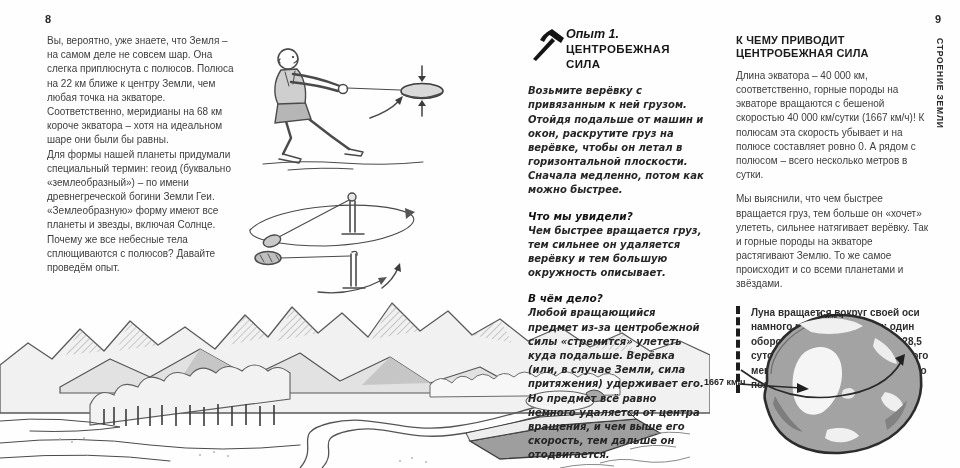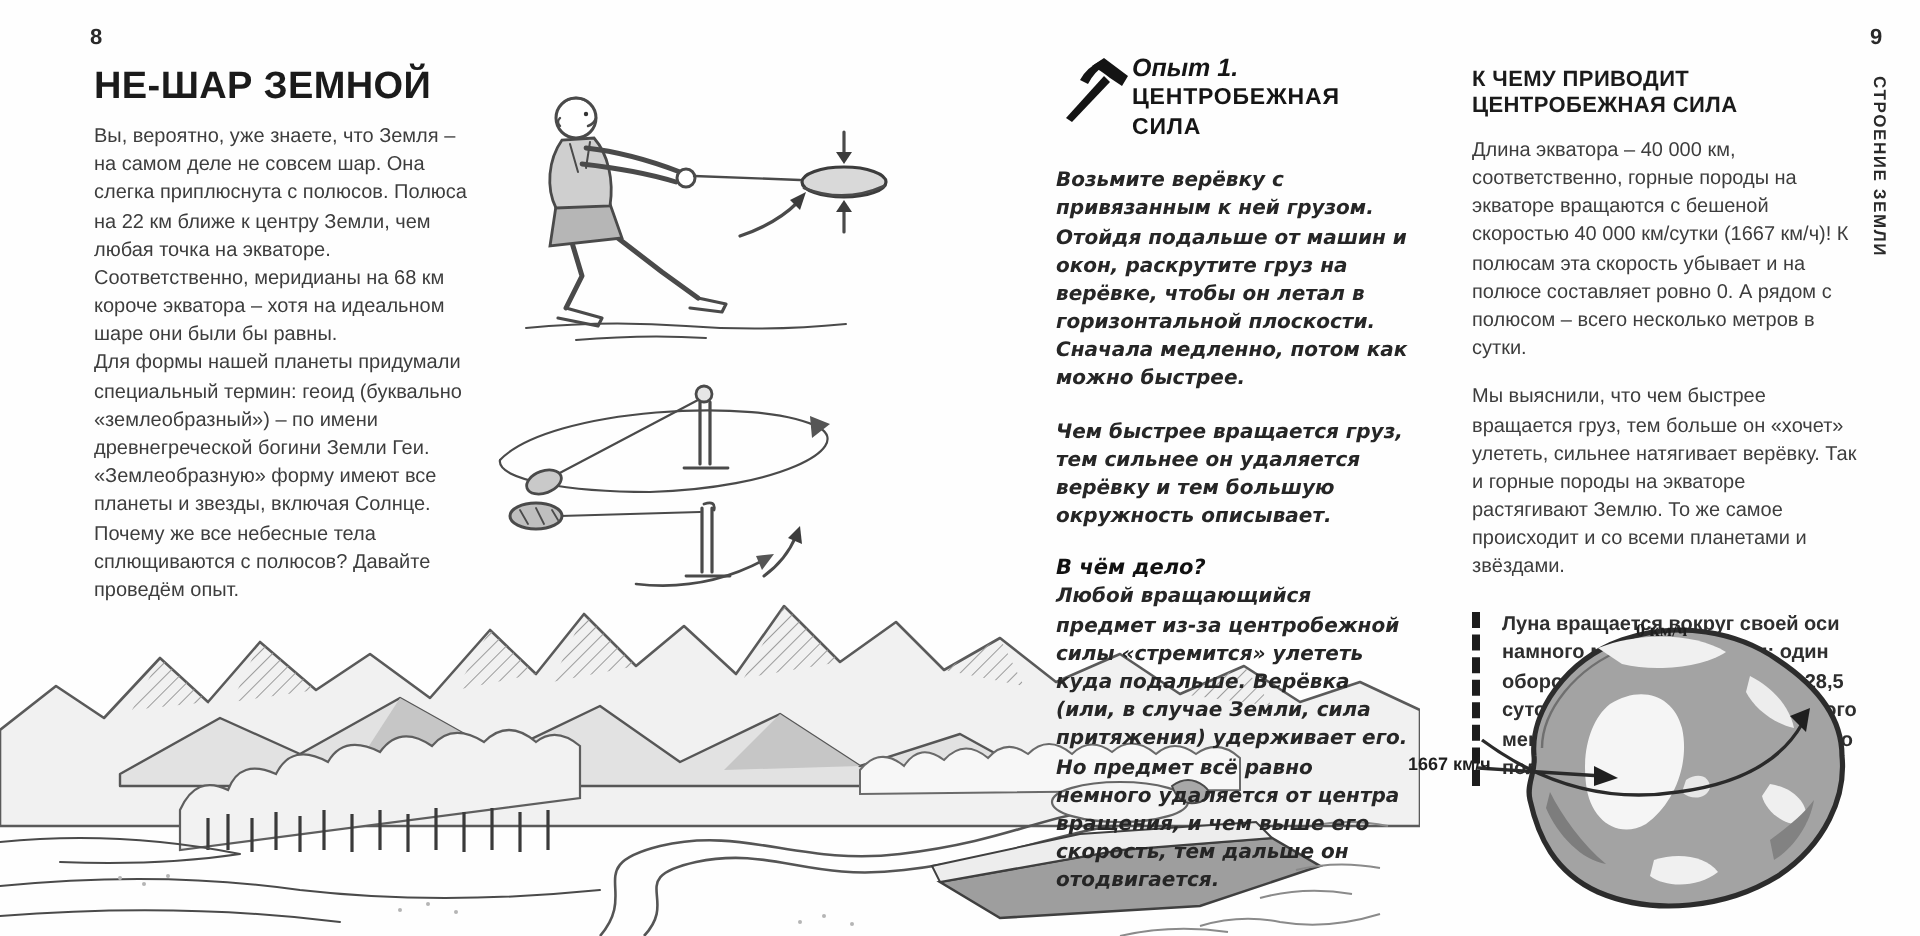--- a/index.html
+++ b/index.html
@@ -41,21 +41,20 @@
 <div id="spread">
 
   <div class="abs pagenum" style="left:45px;top:13px;">8</div>
   <div class="abs pagenum" style="left:935px;top:13px;">9</div>
 
   <div class="abs" id="strip-label">
     <span>СТРОЕНИЕ ЗЕМЛИ</span>
   </div>
 
   <div class="abs" id="col-left">
-    <h1 class="h1">НЕ-ШАР ЗЕМНОЙ</h1>
     <p class="body">Вы, вероятно, уже знаете, что Земля – на самом деле не совсем шар. Она слегка приплюснута с полюсов. Полюса на 22 км ближе к центру Земли, чем любая точка на экваторе. Соответственно, меридианы на 68 км короче экватора – хотя на идеальном шаре они были бы равны.</p>
     <p class="body">Для формы нашей планеты придумали специальный термин: геоид (буквально «землеобразный») – по имени древнегреческой богини Земли Геи. «Землеобразную» форму имеют все планеты и звезды, включая Солнце. Почему же все небесные тела сплющиваются с полюсов? Давайте проведём опыт.</p>
   </div>
 
   <div class="abs" style="left:233px;top:46px;">
     <svg width="232" height="150" viewBox="0 0 232 150">
 
       <path class="sk" d="M30,118 Q70,114 110,117 T190,116" stroke="#9a9a9a"></path>
       <path class="sk" d="M55,124 Q90,121 120,123" stroke="#c2c2c2"></path>
 
@@ -204,20 +203,21 @@
           <path d="M18,7 L24,3 L36,12 L33,17 L27,13 Q22,9 18,7 Z" fill="#141414"></path>
           <path d="M23,4 Q15,8 12,14 L16,16 Q19,10 25,6 Z" fill="#141414"></path>
         </svg>
       </span>
       <div>
         <div class="exp-title1">Опыт 1.</div>
         <div class="exp-title2">ЦЕНТРОБЕЖНАЯ СИЛА</div>
       </div>
     </div>
     <p class="exp-p">Возьмите верёвку с привязанным к ней грузом. Отойдя подальше от машин и окон, раскрутите груз на верёвке, чтобы он летал в горизонтальной плоскости. Сначала медленно, потом как можно быстрее.</p>
+    <p class="exp-h">Что мы увидели?</p>
     <p class="exp-p">Чем быстрее вращается груз, тем сильнее он удаляется верёвку и тем большую окружность описывает.</p>
     <p class="exp-h">В чём дело?</p>
     <p class="exp-p">Любой вращающийся предмет из-за центробежной силы «стремится» улететь куда подальше. Верёвка (или, в случае Земли, сила притяжения) удерживает его. Но предмет всё равно немного удаляется от центра вращения, и чем выше его скорость, тем дальше он отодвигается.</p>
   </div>
 
   <div class="abs" id="col-right">
     <h1 class="h1r">
       <span>К ЧЕМУ ПРИВОДИТ</span><br>
       <span>ЦЕНТРОБЕЖНАЯ СИЛА</span>
     </h1>

